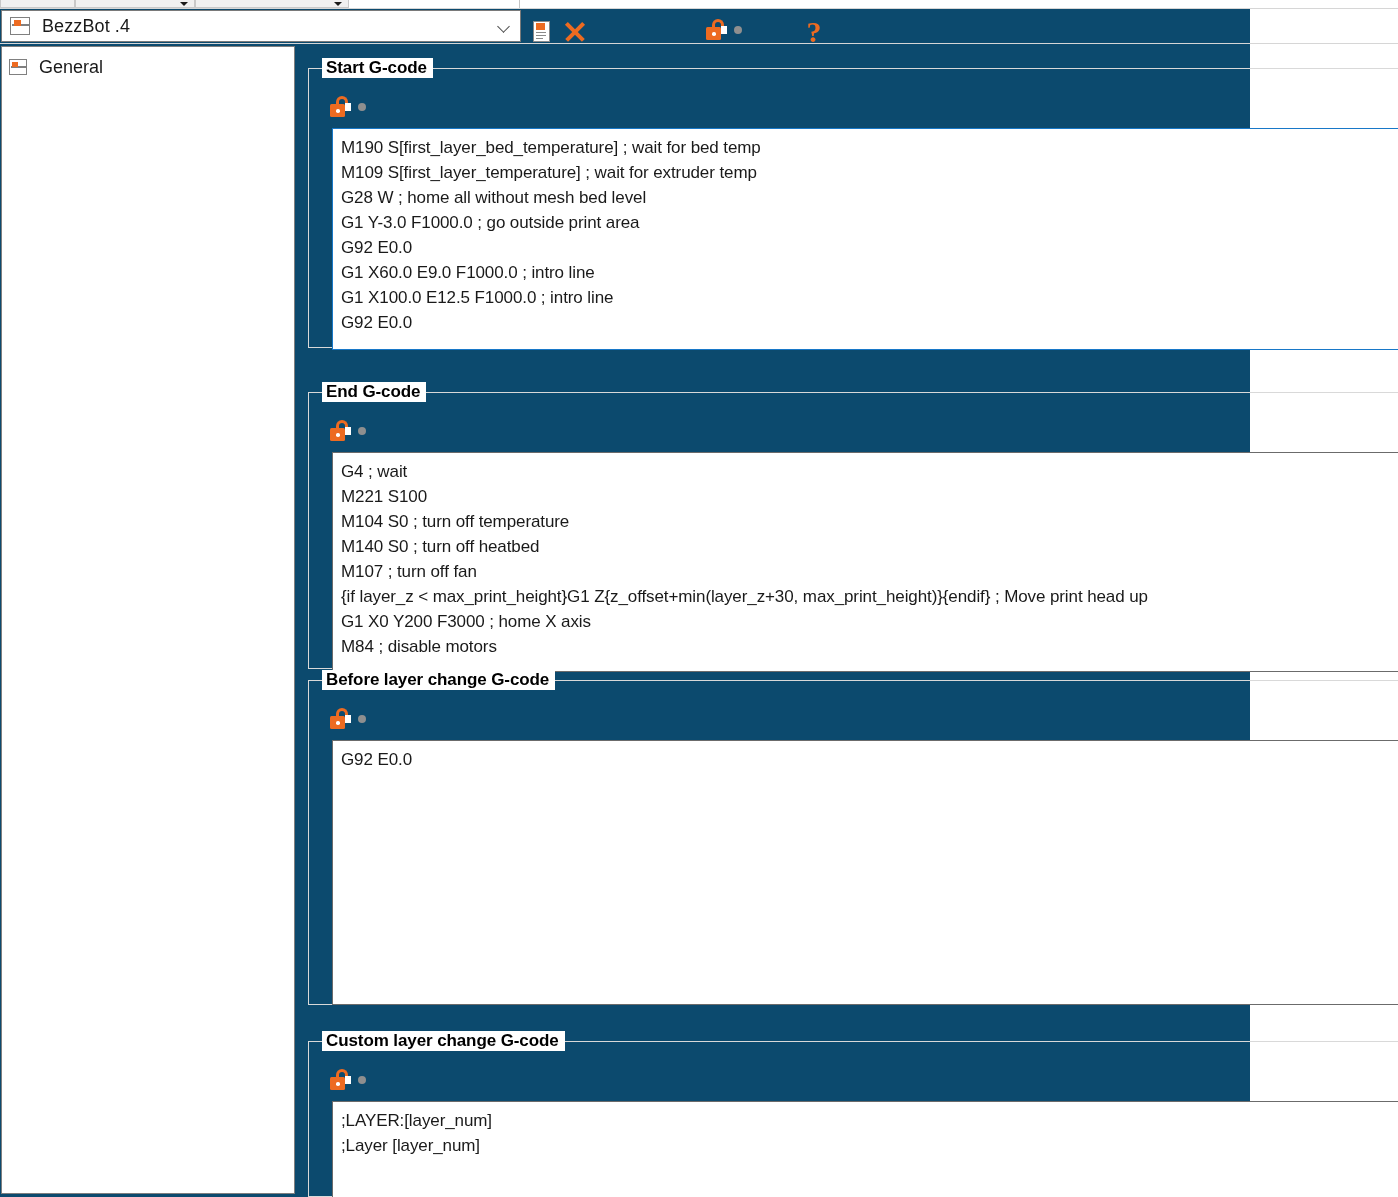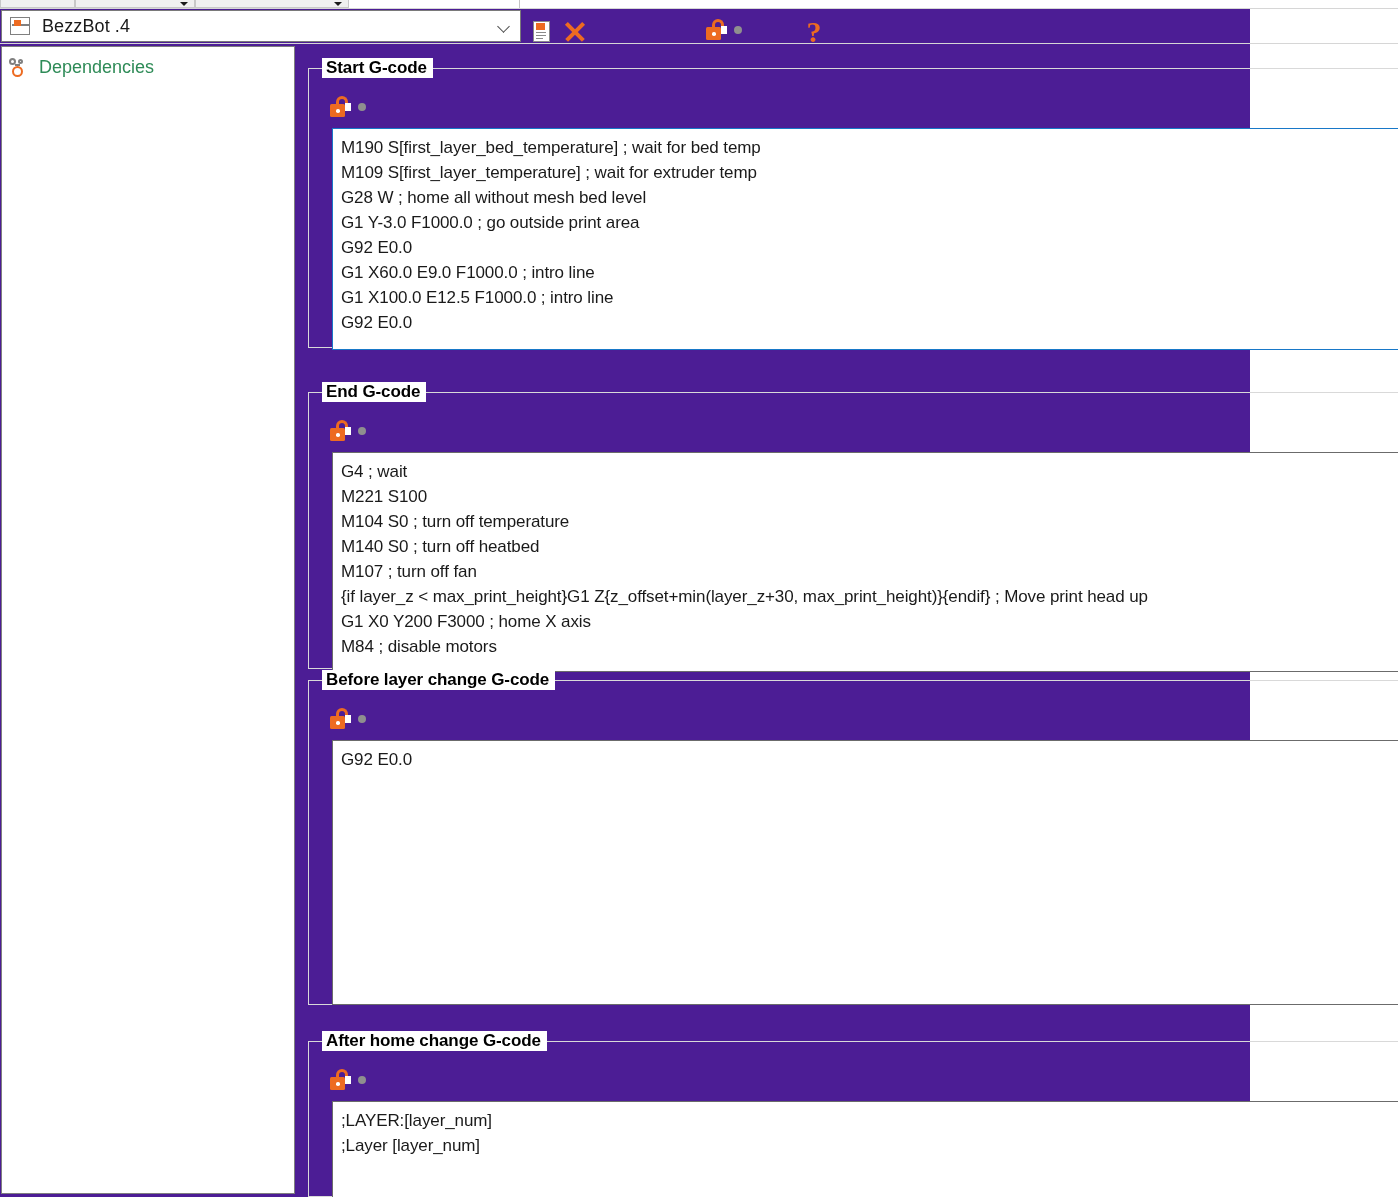--- a/index.html
+++ b/index.html
@@ -5,21 +5,21 @@
   html, body {
     margin: 0; padding: 0;
     width: 1398px; height: 1197px;
     background: #ffffff;
     font-family: "Liberation Sans", sans-serif;
     overflow: hidden;
   }
   #app {
     position: relative;
     width: 1250px; height: 1197px;
-    background: #4c1d95;
+    background: #0c4a6e;
   }
 
   
   .top-strip {
     position: absolute; left: 0; top: 0;
     width: 1398px; height: 9px;
     background: #ffffff;
   }
   .strip-cell {
     position: absolute; top: -22px;
@@ -398,33 +398,32 @@
       <span class="bullet-dot"></span>
     </div>
 
     <div class="icon-btn help-icon">?</div>
   </div>
 
   <div class="header-rule"></div>
 
   <div class="tree-panel">
 
-
-
-
-
-    <div class="tree-item green">
-      <span class="tico ico-deps">
-        <span class="c1"></span>
-          <span class="c2"></span>
-          <span class="lk"></span>
-          <span class="c3"></span>
+    <div class="tree-item">
+      <span class="tico ico-general">
+        <span class="fr"></span>
+          <span class="br"></span>
+          <span class="dt"></span>
       </span>
-      <span class="tlabel">Dependencies</span>
-    </div>
+      <span class="tlabel">General</span>
+    </div>
+
+
+
+
   </div>
 
   <div class="content">
 
     <div class="groupbox" style="top:12px; height:290px;padding-left:20px;">
       <div class="gb-border"></div>
       <div class="gb-title">Start G-code</div>
       <div class="gb-lockrow" style="top:38px;">
         <span class="lock">
           <span class="shackle"></span>
@@ -479,21 +478,21 @@
         </span>
         <span class="bullet-dot"></span>
       </div>
       <div class="codebox plain" style="top:70px; height:265px;">
         <div class="codeline">G92 E0.0</div>
       </div>
     </div>
 
     <div class="groupbox" style="top:985px; height:166px;">
       <div class="gb-border"></div>
-      <div class="gb-title">After home change G-code</div>
+      <div class="gb-title">Custom layer change G-code</div>
       <div class="gb-lockrow" style="top:38px;">
         <span class="lock">
           <span class="shackle"></span>
             <span class="bodybox"></span>
             <span class="keyhole"></span>
         </span>
         <span class="bullet-dot"></span>
       </div>
       <div class="codebox plain" style="top:70px; height:100px;">
         <div class="codeline">;LAYER:[layer_num]</div>

